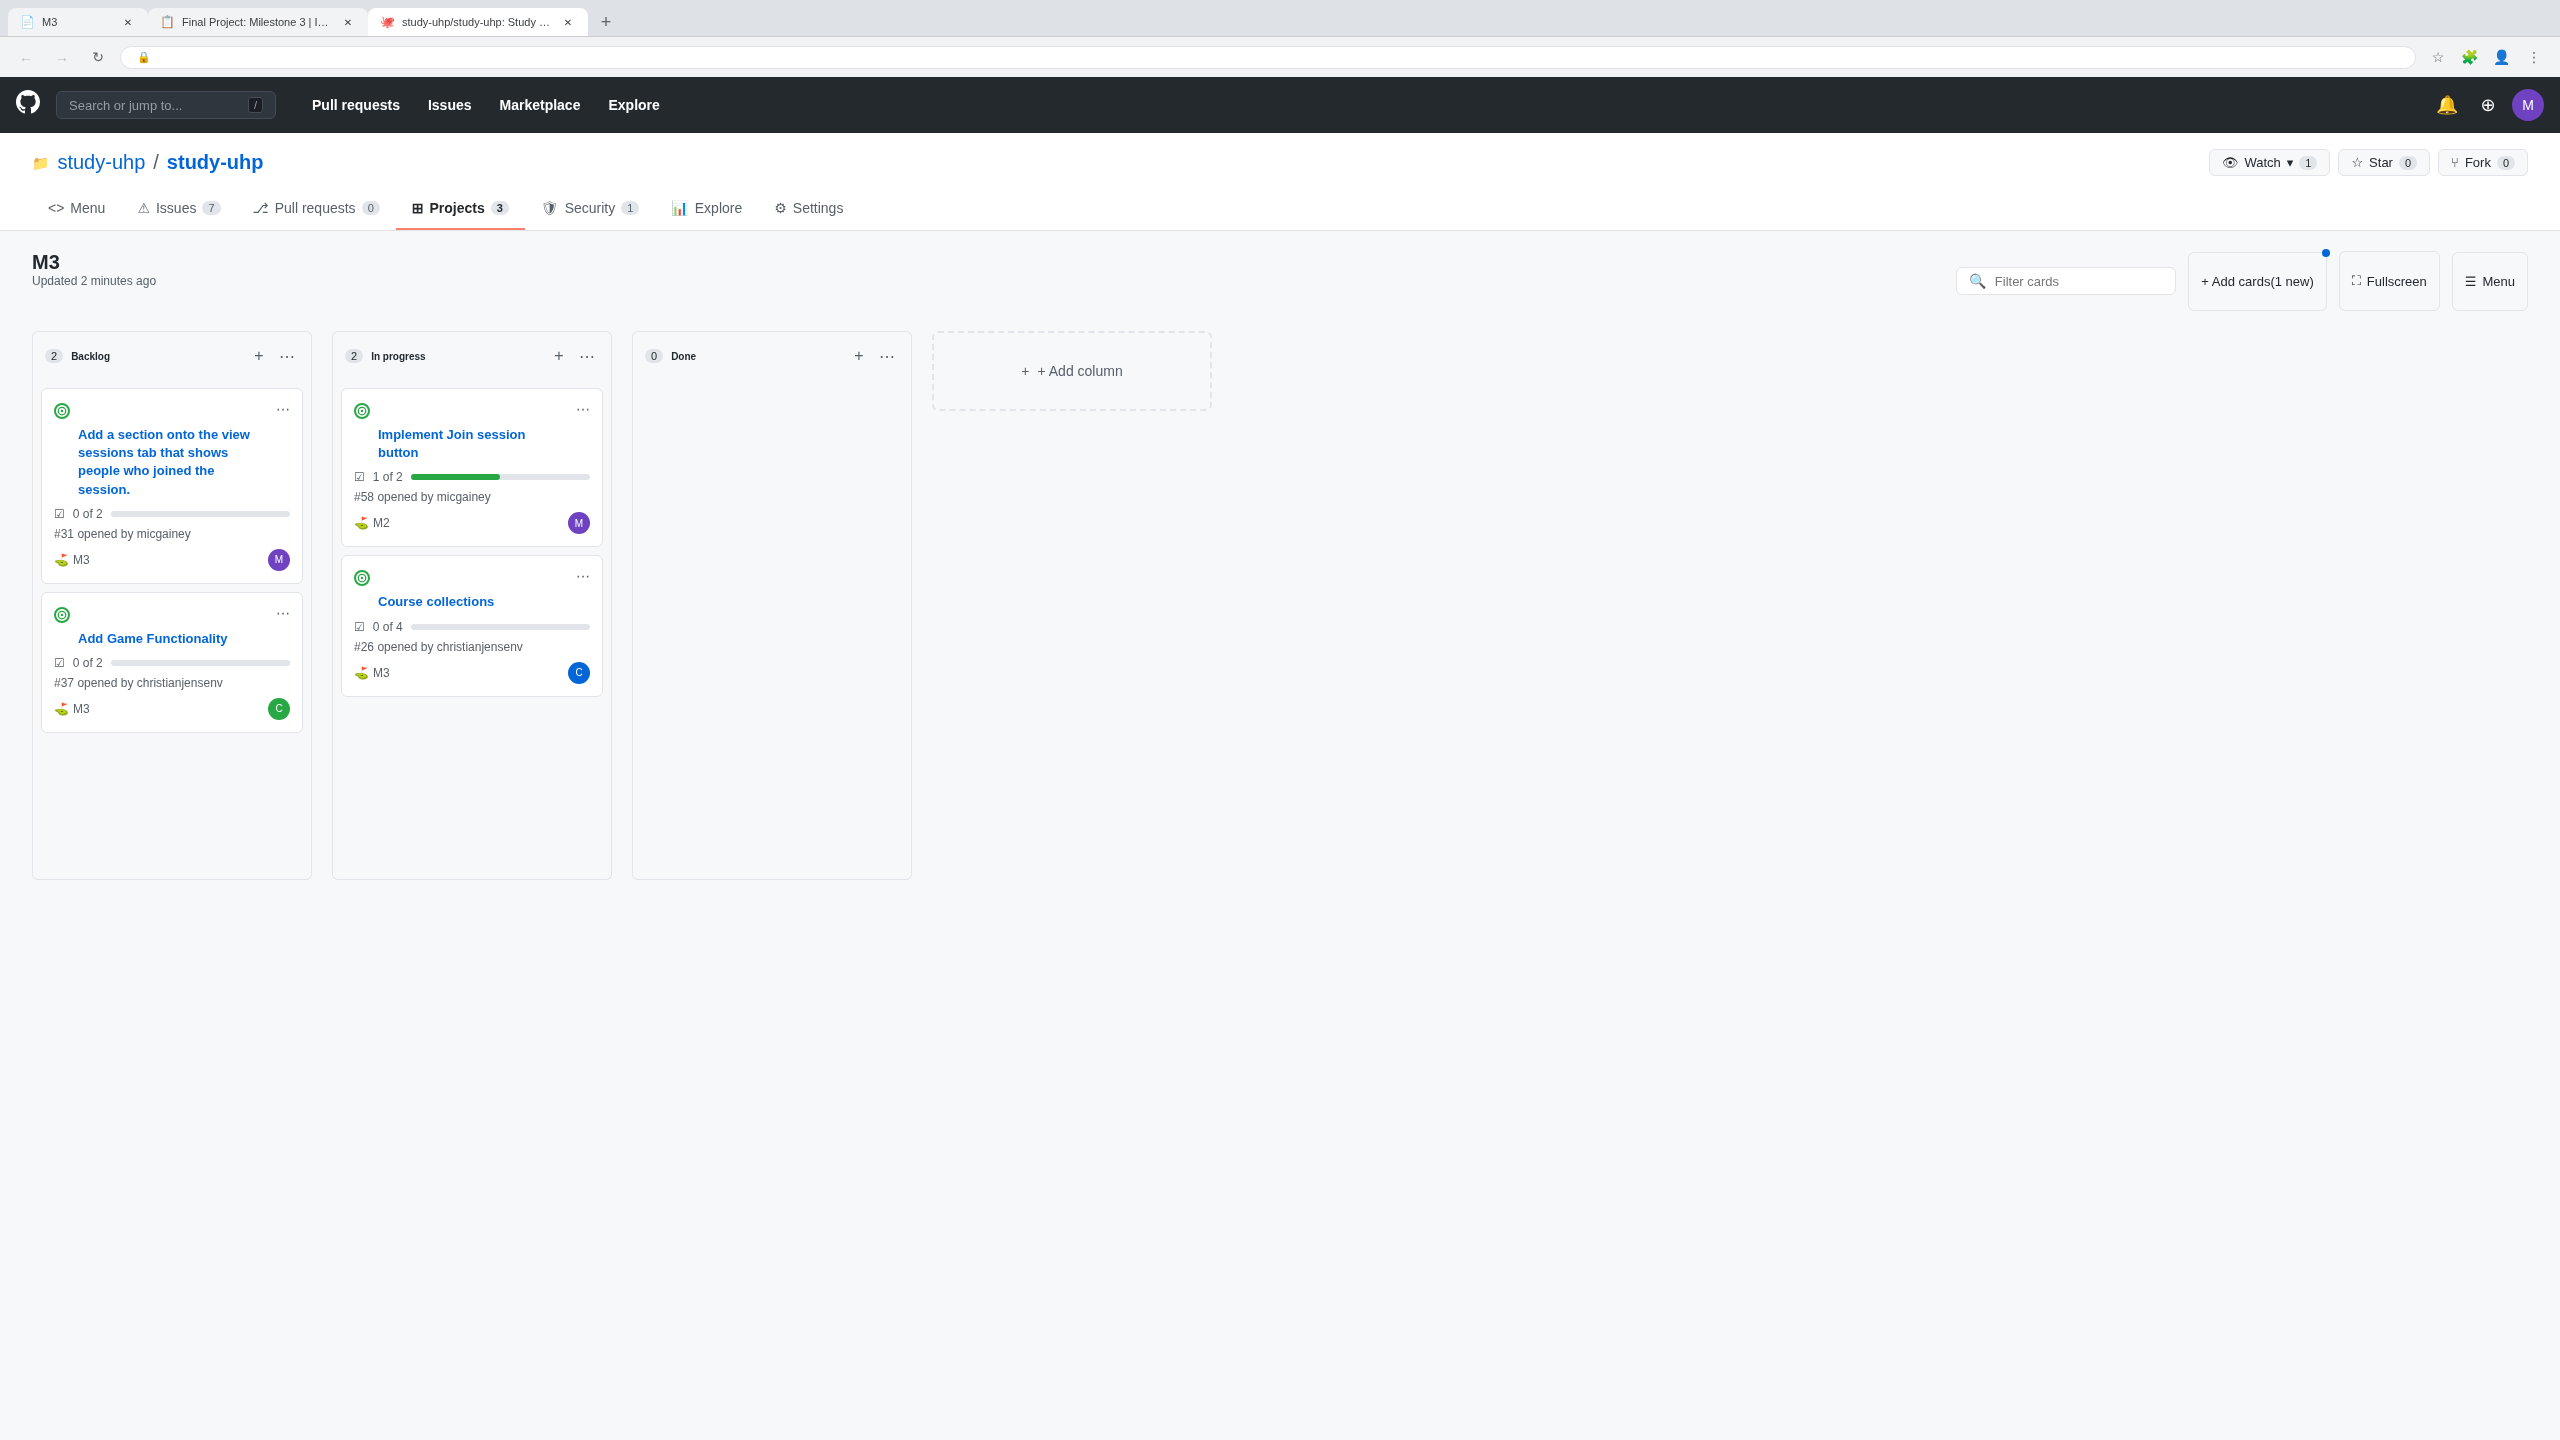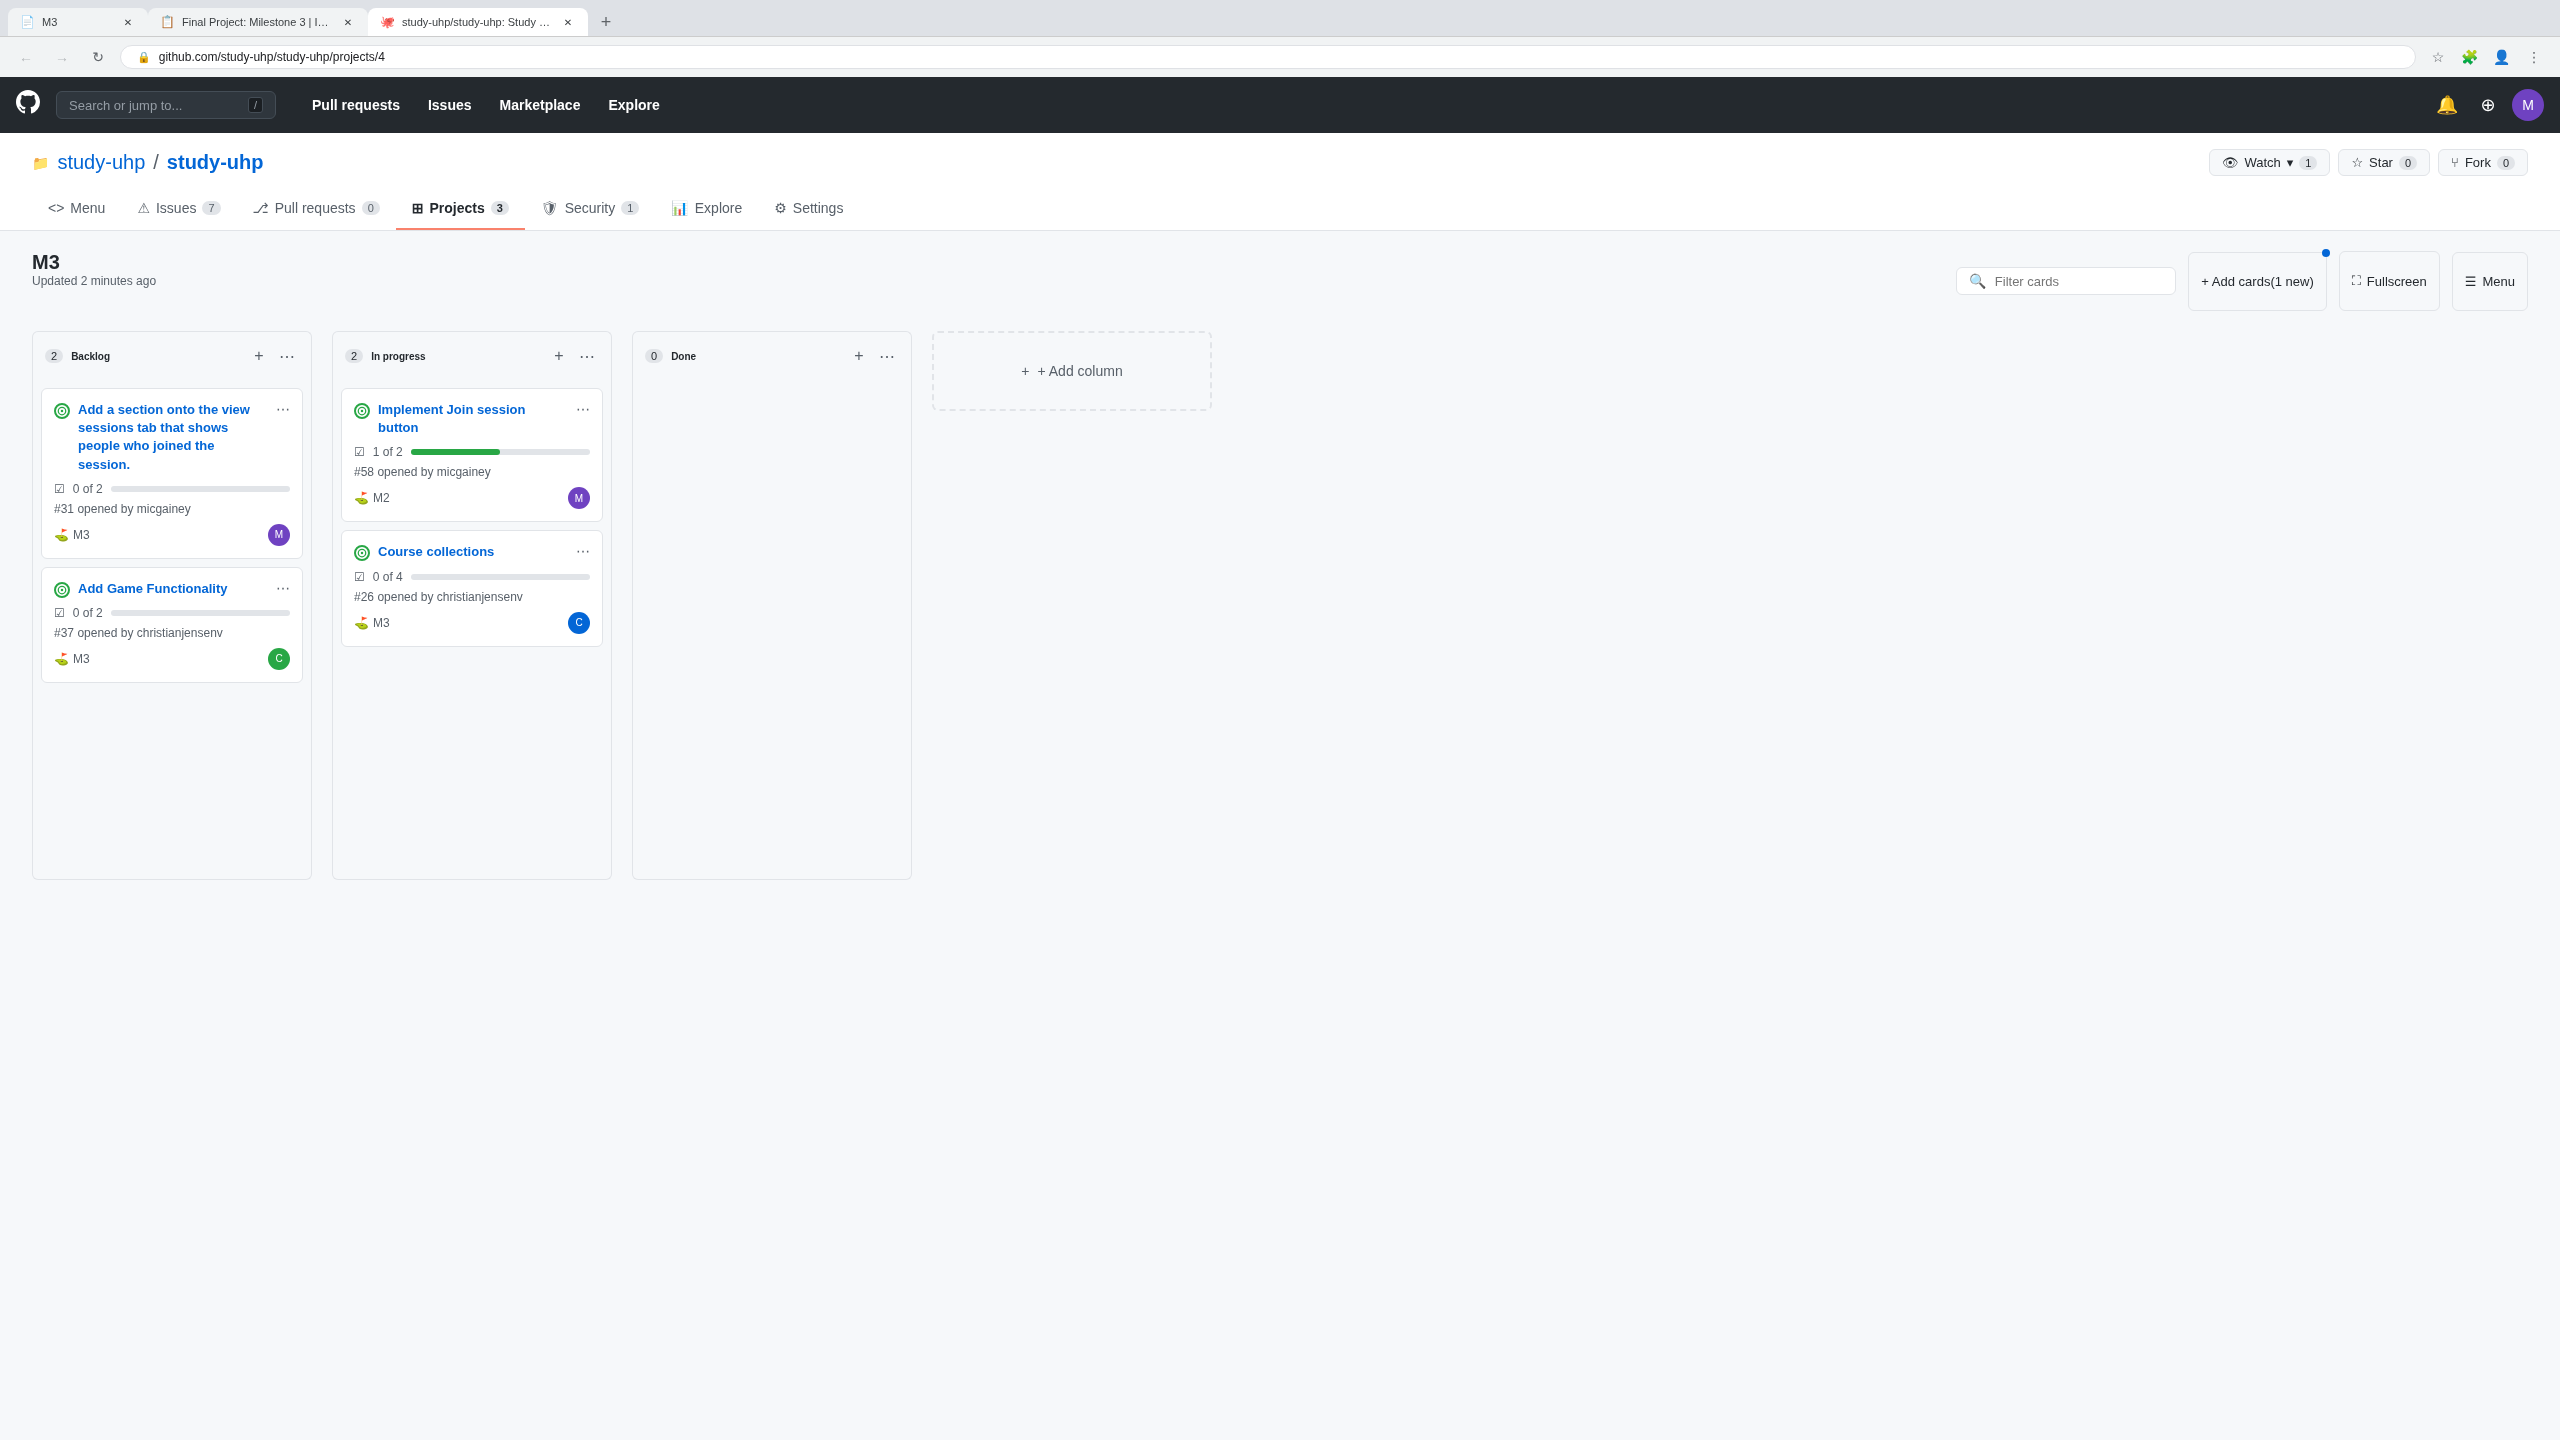--- a/index.html
+++ b/index.html
@@ -70,21 +70,21 @@
     .column-title { font-weight: 600; font-size: 10px; flex: 1; }
     .column-actions { display: flex; gap: 4px; margin-left: auto; }
     .column-btn { width: 24px; height: 24px; display: flex; align-items: center; justify-content: center; cursor: pointer; color: #586069; border-radius: 4px; font-size: 16px; }
     .column-body { background: #f6f8fa; border: 1px solid #e1e4e8; border-top: none; border-radius: 0 0 6px 6px; flex: 1; min-height: 500px; padding: 8px; display: flex; flex-direction: column; gap: 8px; }
 
     
     .card { background: #fff; border: 1px solid #e1e4e8; border-radius: 6px; padding: 12px; position: relative; }
     .card-header { display: flex; align-items: flex-start; gap: 8px; margin-bottom: 8px; }
     .card-icon { width: 16px; height: 16px; border-radius: 50%; border: 2px solid #28a745; flex-shrink: 0; margin-top: 2px; display: flex; align-items: center; justify-content: center; }
     .card-icon.open { border-color: #28a745; }
-    .card-title { color: #0366d6; font-size: 13px; font-weight: 600; cursor: pointer; flex: 1; line-height: 1.4; }
+    .card-title { color: #0366d6; font-size: 13px; font-weight: 600; cursor: pointer; flex: 1; line-height: 1.4; margin-top: 25px; }
     .card-menu { color: #586069; cursor: pointer; font-size: 14px; }
     .card-progress { display: flex; align-items: center; gap: 8px; margin-bottom: 6px; font-size: 12px; color: #586069; }
     .progress-bar-bg { flex: 1; height: 6px; background: #e1e4e8; border-radius: 3px; }
     .progress-bar-fill { height: 6px; background: #28a745; border-radius: 3px; }
     .card-meta { font-size: 12px; color: #586069; margin-bottom: 4px; }
     .card-footer { display: flex; align-items: center; justify-content: space-between; margin-top: 8px; }
     .card-milestone { display: flex; align-items: center; gap: 4px; font-size: 12px; color: #586069; }
     .milestone-icon { font-size: 12px; }
     .avatar-placeholder { width: 22px; height: 22px; border-radius: 50%; background: #6f42c1; display: flex; align-items: center; justify-content: center; color: white; font-size: 10px; }
     .avatar-placeholder-green { background: #28a745; }
@@ -115,21 +115,20 @@
       <span class="tab-close">✕</span>
     </div>
     <div class="tab-new">+</div>
   </div>
   <div class="browser-toolbar">
     <div class="nav-btn disabled">←</div>
     <div class="nav-btn disabled">→</div>
     <div class="nav-btn">↻</div>
     <div class="address-bar">
       <span class="lock-icon">🔒</span>
-      <span class="address-text">github.com/study-uhp/study-uhp/projects/4</span>
     </div>
     <div class="browser-actions">
       <div class="browser-action-btn">☆</div>
       <div class="browser-action-btn">🧩</div>
       <div class="browser-action-btn">👤</div>
       <div class="browser-action-btn">⋮</div>
     </div>
   </div>
 </div>
 

